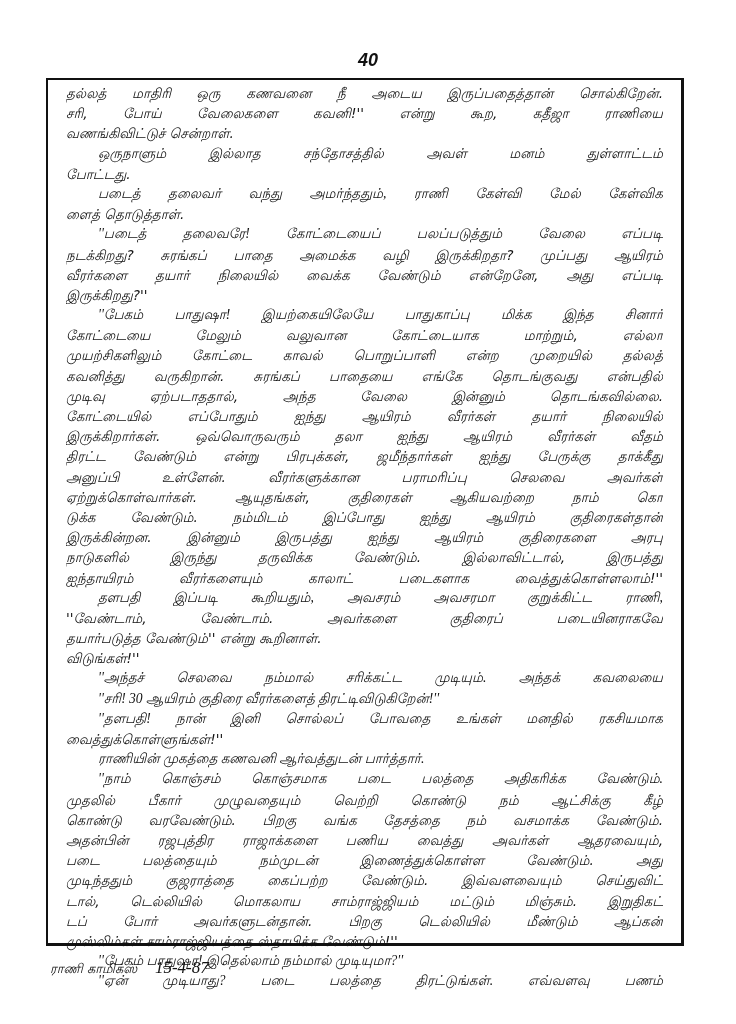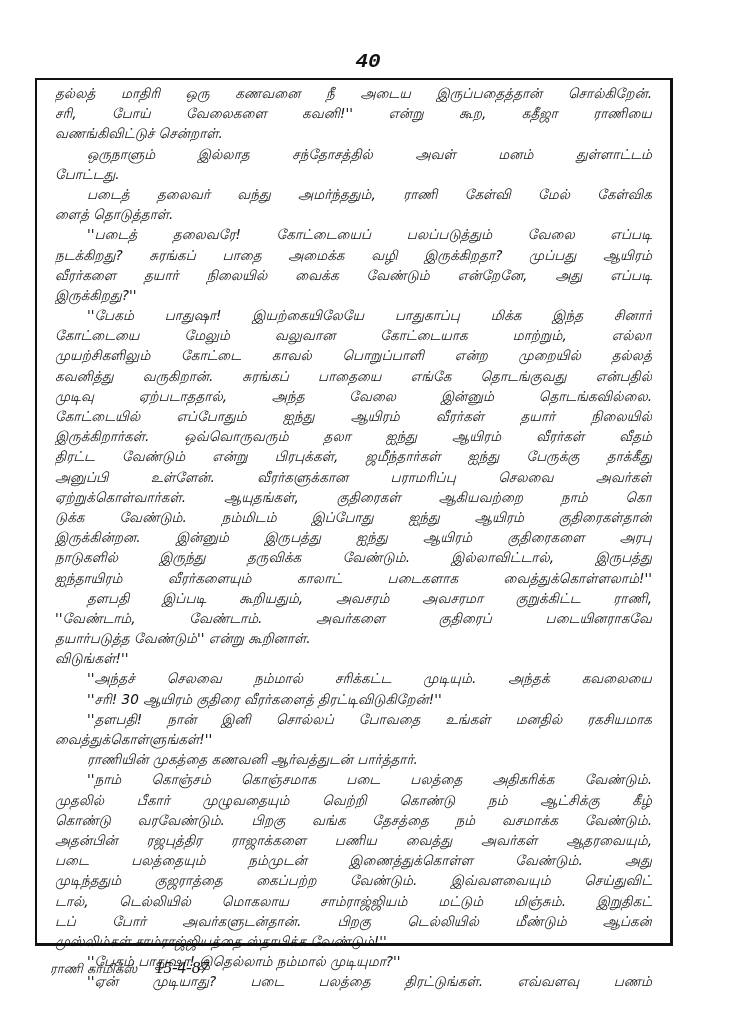--- a/index.html
+++ b/index.html
@@ -2,34 +2,34 @@
 <html><head>
 <meta charset="utf-8">
 <style>
   html, body { margin:0; padding:0; }
   body {
     width:736px; height:1024px; background:#ffffff; position:relative; overflow:hidden;
     font-family: "DejaVu Sans", "Liberation Sans", sans-serif; color:#111;
   }
   .page-number {
     position:absolute; top:50px; left:0; width:736px; text-align:center;
-    font-family:Liberation Mono, monospace; font-weight:bold; font-style:italic; font-size:21px; letter-spacing:0;
+    font-family:Liberation Sans, sans-serif; font-weight:bold; font-style:italic; font-size:18px; letter-spacing:0;
     padding-left:-6px;
   }
   .text-box {
-    position:absolute; left:35px; top:78px; width:638px; height:868px;
+    position:absolute; left:46px; top:78px; width:638px; height:868px;
     border:2px solid #111; border-right-width:3px; border-bottom-width:3px;
     box-sizing:border-box; padding:3px 18px 0 18px;
   }
   .line {
     display:block; font-size:13.6px; line-height:20.2px; height:20.2px; white-space:nowrap;
     text-align:justify; text-align-last:justify; overflow:hidden; font-style:italic;
   }
   .line.last { text-align-last:left; }
-  .line.indent { padding-left:32px; }
+  .line.indent { padding-left:32px;font-family:Liberation Serif, serif; }
   .footer {
     position:absolute; left:50px; top:958px;
     font-size:15px; font-weight:normal; font-style:italic; font-family:"Liberation Serif", serif;
   }
   .footer .title { font-family:"DejaVu Sans", sans-serif; font-size:13px; }
   .footer .date { margin-left:14px; font-size:17px; }
 </style>
 </head>
 <body>
 

